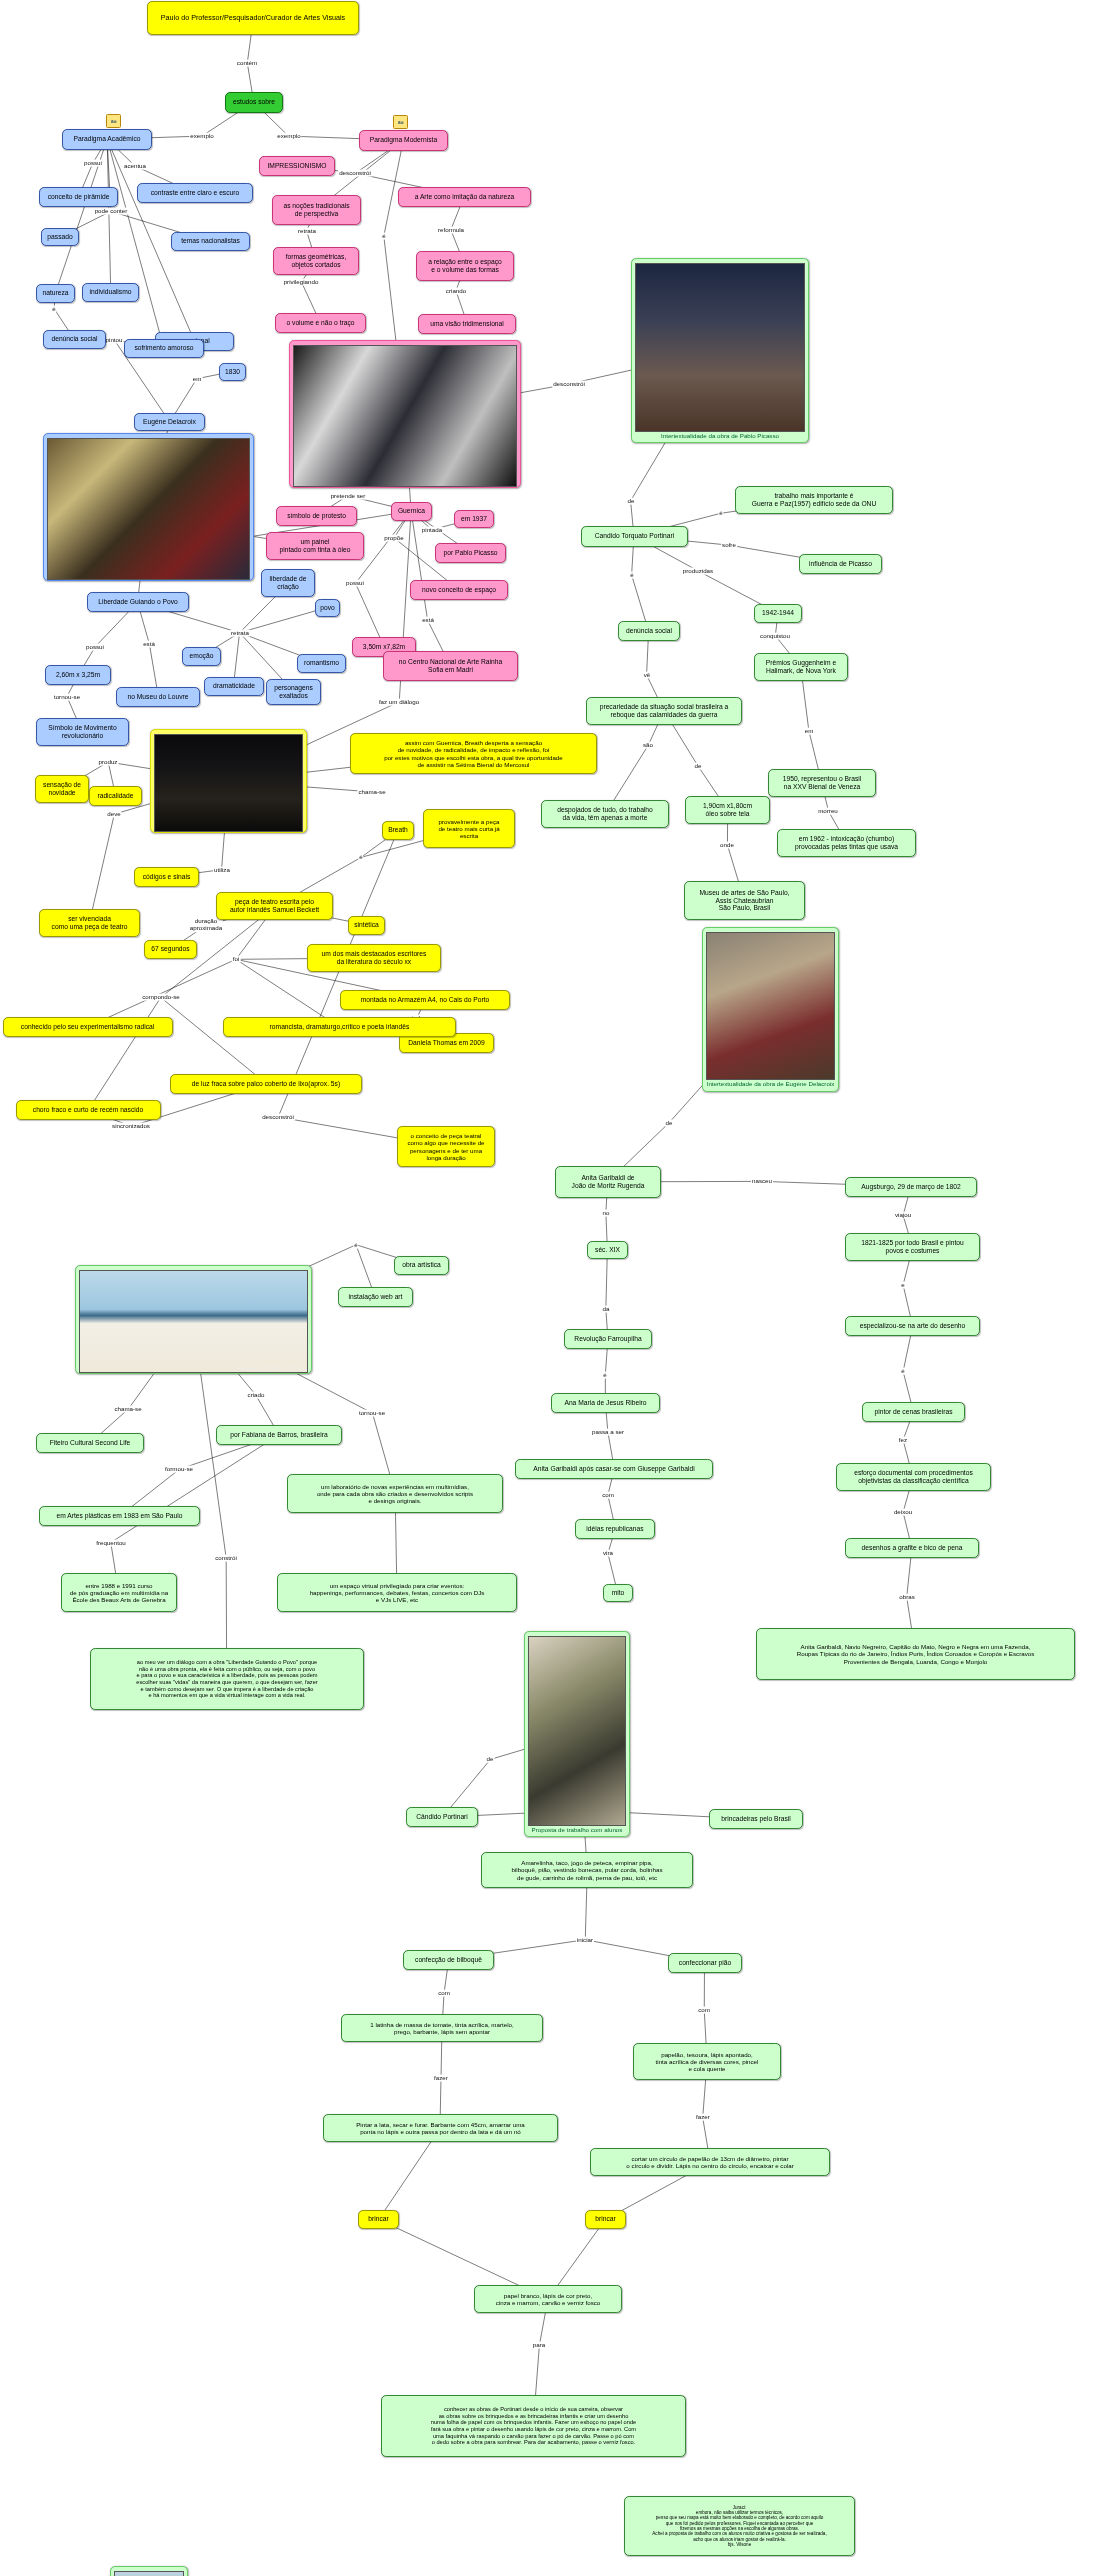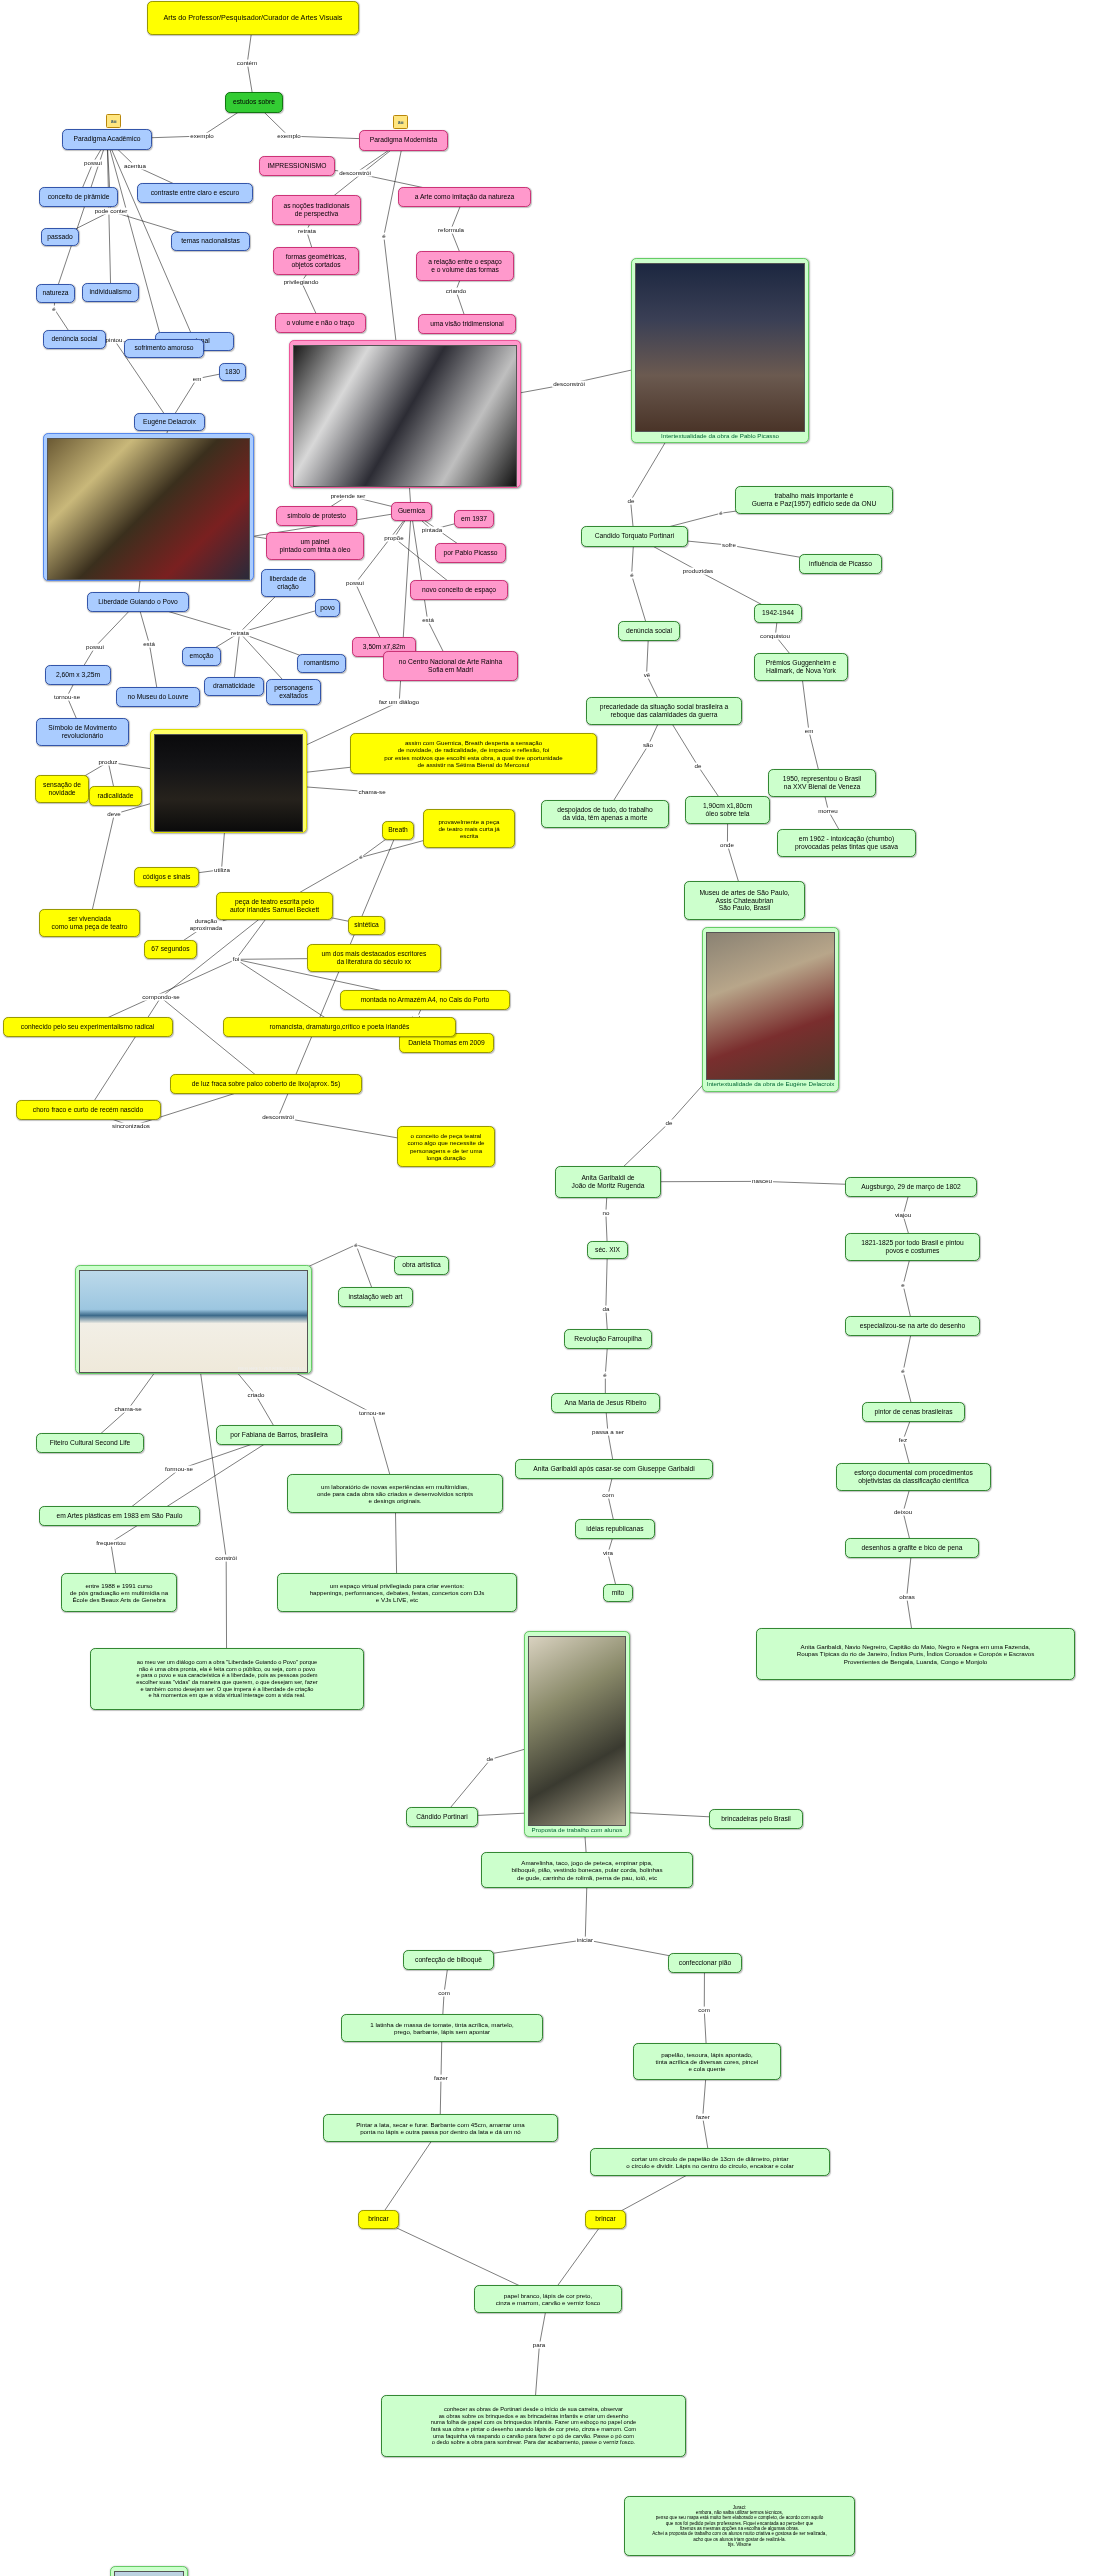--- a/index.html
+++ b/index.html
@@ -238,21 +238,21 @@
       <line x1="1616" y1="5400" x2="1616" y2="5520.5" stroke="#000" stroke-width="1"></line>
       <line x1="1616" y1="5520.5" x2="1828" y2="5267.5" stroke="#000" stroke-width="1"></line>
       <line x1="1616" y1="5520.5" x2="2012" y2="5573" stroke="#000" stroke-width="1"></line>
       <line x1="1616" y1="5520.5" x2="1313.5" y2="5358" stroke="#000" stroke-width="1"></line>
       <line x1="1616" y1="5520.5" x2="1294" y2="5654.5" stroke="#000" stroke-width="1"></line>
       <line x1="1616" y1="5520.5" x2="1371.5" y2="5932" stroke="#000" stroke-width="1"></line>
       <line x1="1616" y1="5520.5" x2="1669.5" y2="5877.5" stroke="#000" stroke-width="1"></line>
       <line x1="1616" y1="5520.5" x2="1964.5" y2="5877.5" stroke="#000" stroke-width="1"></line>
       <line x1="1371.5" y1="5932" x2="1495" y2="6105" stroke="#000" stroke-width="1"></line>
     </svg>
-<div class="node" style="background: rgb(255, 255, 0); border-color: rgb(153, 153, 0); left: 147px; top: 1px; width: 212px; height: 34px; font-size: 7.2px;">Arts do Professor/Pesquisador/Curador de Artes Visuais</div>
+<div class="node" style="background: rgb(255, 255, 0); border-color: rgb(153, 153, 0); left: 147px; top: 1px; width: 212px; height: 34px; font-size: 7.2px;">Paulo do Professor/Pesquisador/Curador de Artes Visuais</div>
     <div class="lbl" style="left: 247px; top: 63px;">contém</div>
     <div class="node" style="background: rgb(51, 204, 51); border-color: rgb(17, 119, 17); left: 225px; top: 92px; width: 58px; height: 20.6px;">estudos sobre</div>
     <div class="lbl" style="left: 202px; top: 136px;">exemplo</div>
     <div class="lbl" style="left: 289px; top: 136px;">exemplo</div>
     <div class="node" style="background: rgb(170, 204, 255); border-color: rgb(51, 85, 170); left: 62px; top: 129px; width: 90px; height: 20.6px;">Paradigma Acadêmico</div>
     <div class="node" style="background: rgb(255, 153, 204); border-color: rgb(204, 51, 119); left: 359px; top: 130px; width: 89px; height: 20.6px;">Paradigma Modernista</div>
     <div class="noteicon" style="left: 106px; top: 114px;">a≡</div>
     <div class="noteicon" style="left: 393px; top: 115px;">a≡</div>
     <div class="node" style="background: rgb(255, 153, 204); border-color: rgb(204, 51, 119); left: 259px; top: 156px; width: 76px; height: 19.6px;">IMPRESSIONISMO</div>
     <div class="lbl" style="left: 355px; top: 173px;">desconstrói</div>

